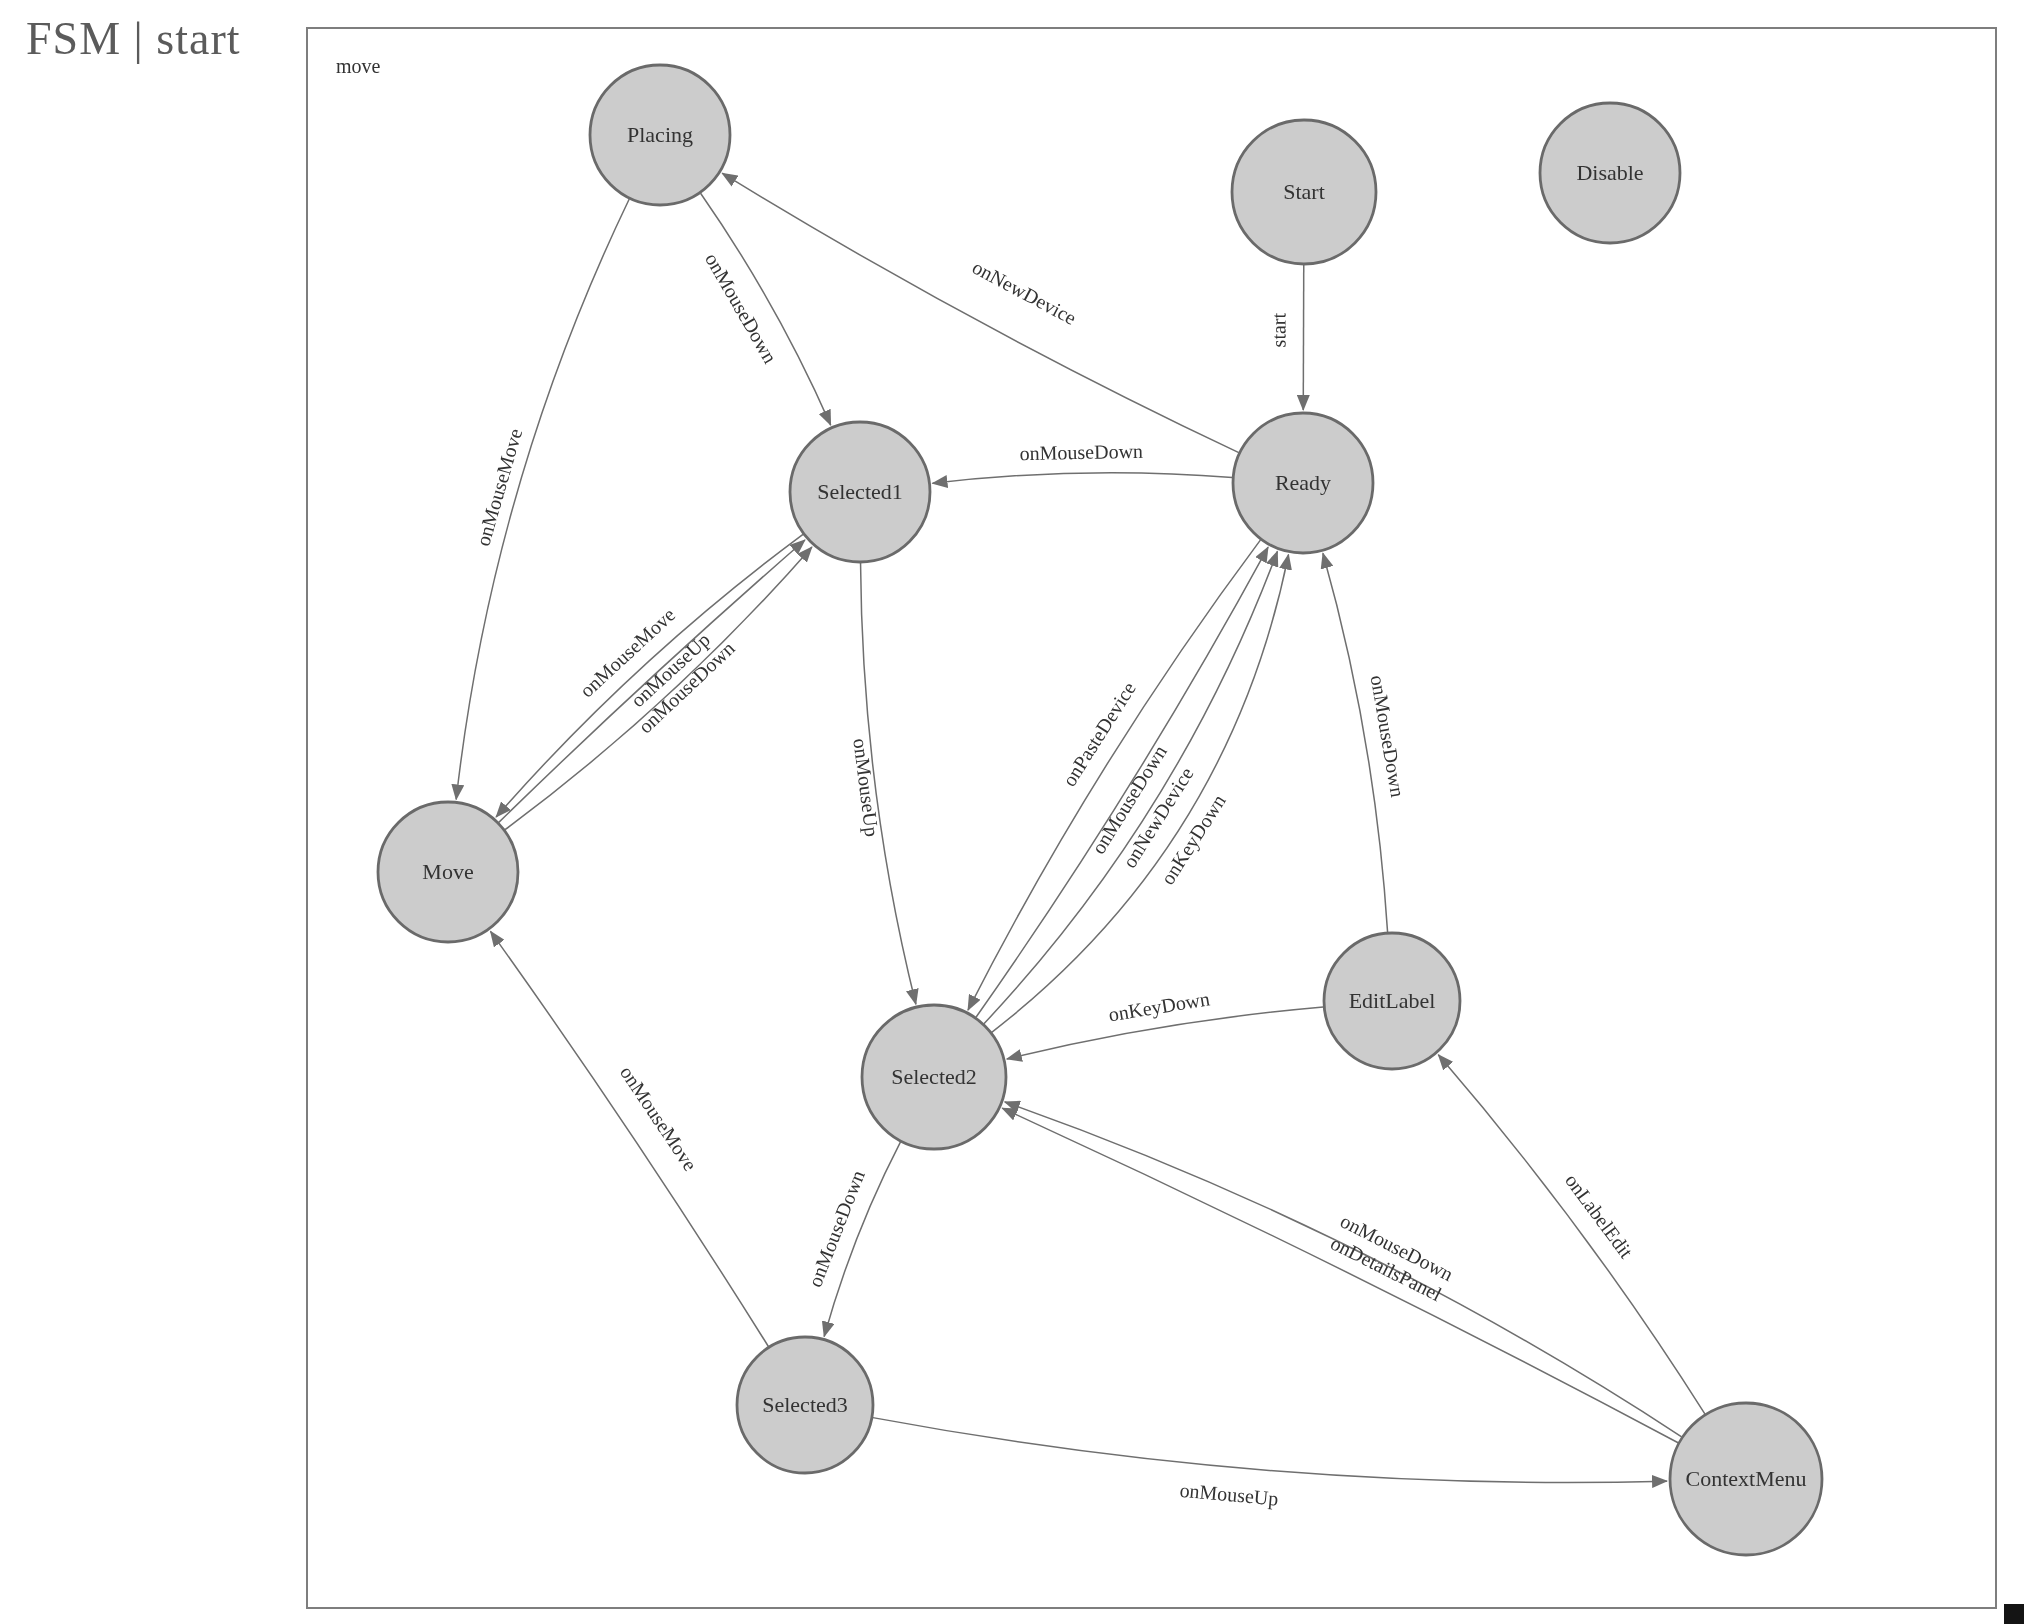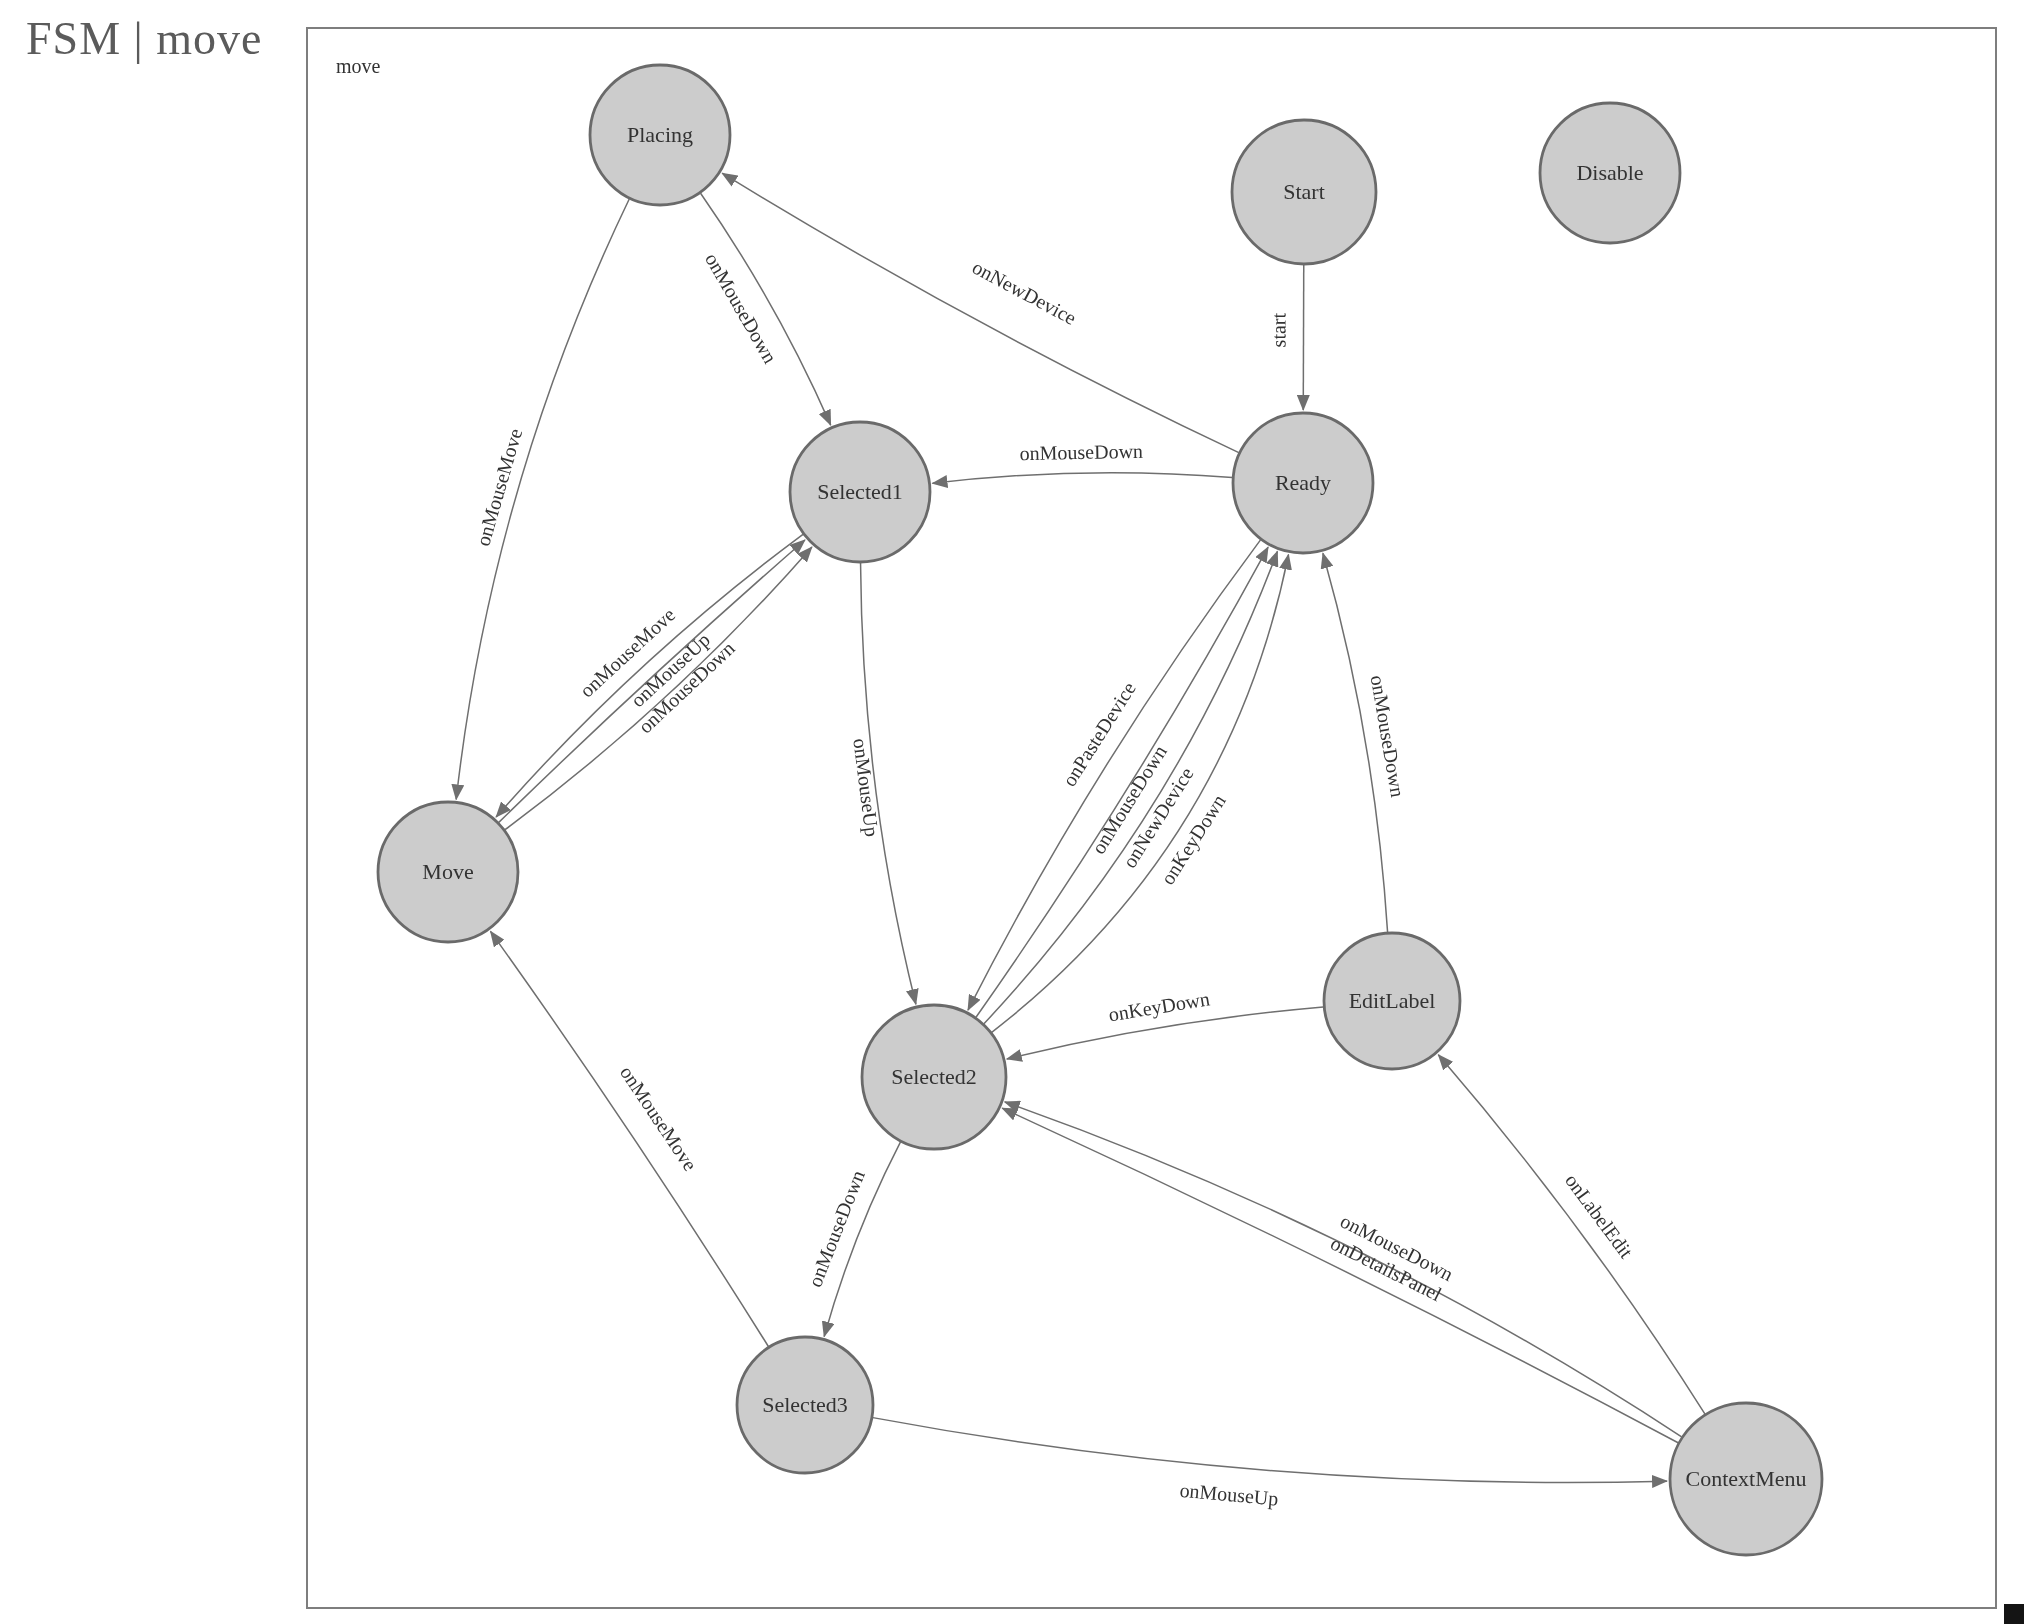--- a/index.html
+++ b/index.html
@@ -38,21 +38,21 @@
   }
   .resize-handle {
     position: absolute; left: 2004px; top: 1604px;
     width: 20px; height: 20px; background: #141414;
   }
 </style>
 </head>
 <body>
 
 <div class="page">
-  <h1 class="page-title">FSM | move</h1>
+  <h1 class="page-title">FSM | start</h1>
 
   <div class="canvas-frame">
     <div class="canvas-mode-label">move</div>
   </div>
 
   <svg id="fsm-svg" class="diagram-svg" width="2034" height="1624" viewBox="0 0 2034 1624">
       <defs>
         <marker id="arrow" markerUnits="userSpaceOnUse" markerWidth="16" markerHeight="13" refX="15" refY="6.5" orient="auto">
           <path d="M0,0 L16,6.5 L0,13 Z" fill="#6f6f6f"></path>
         </marker>

